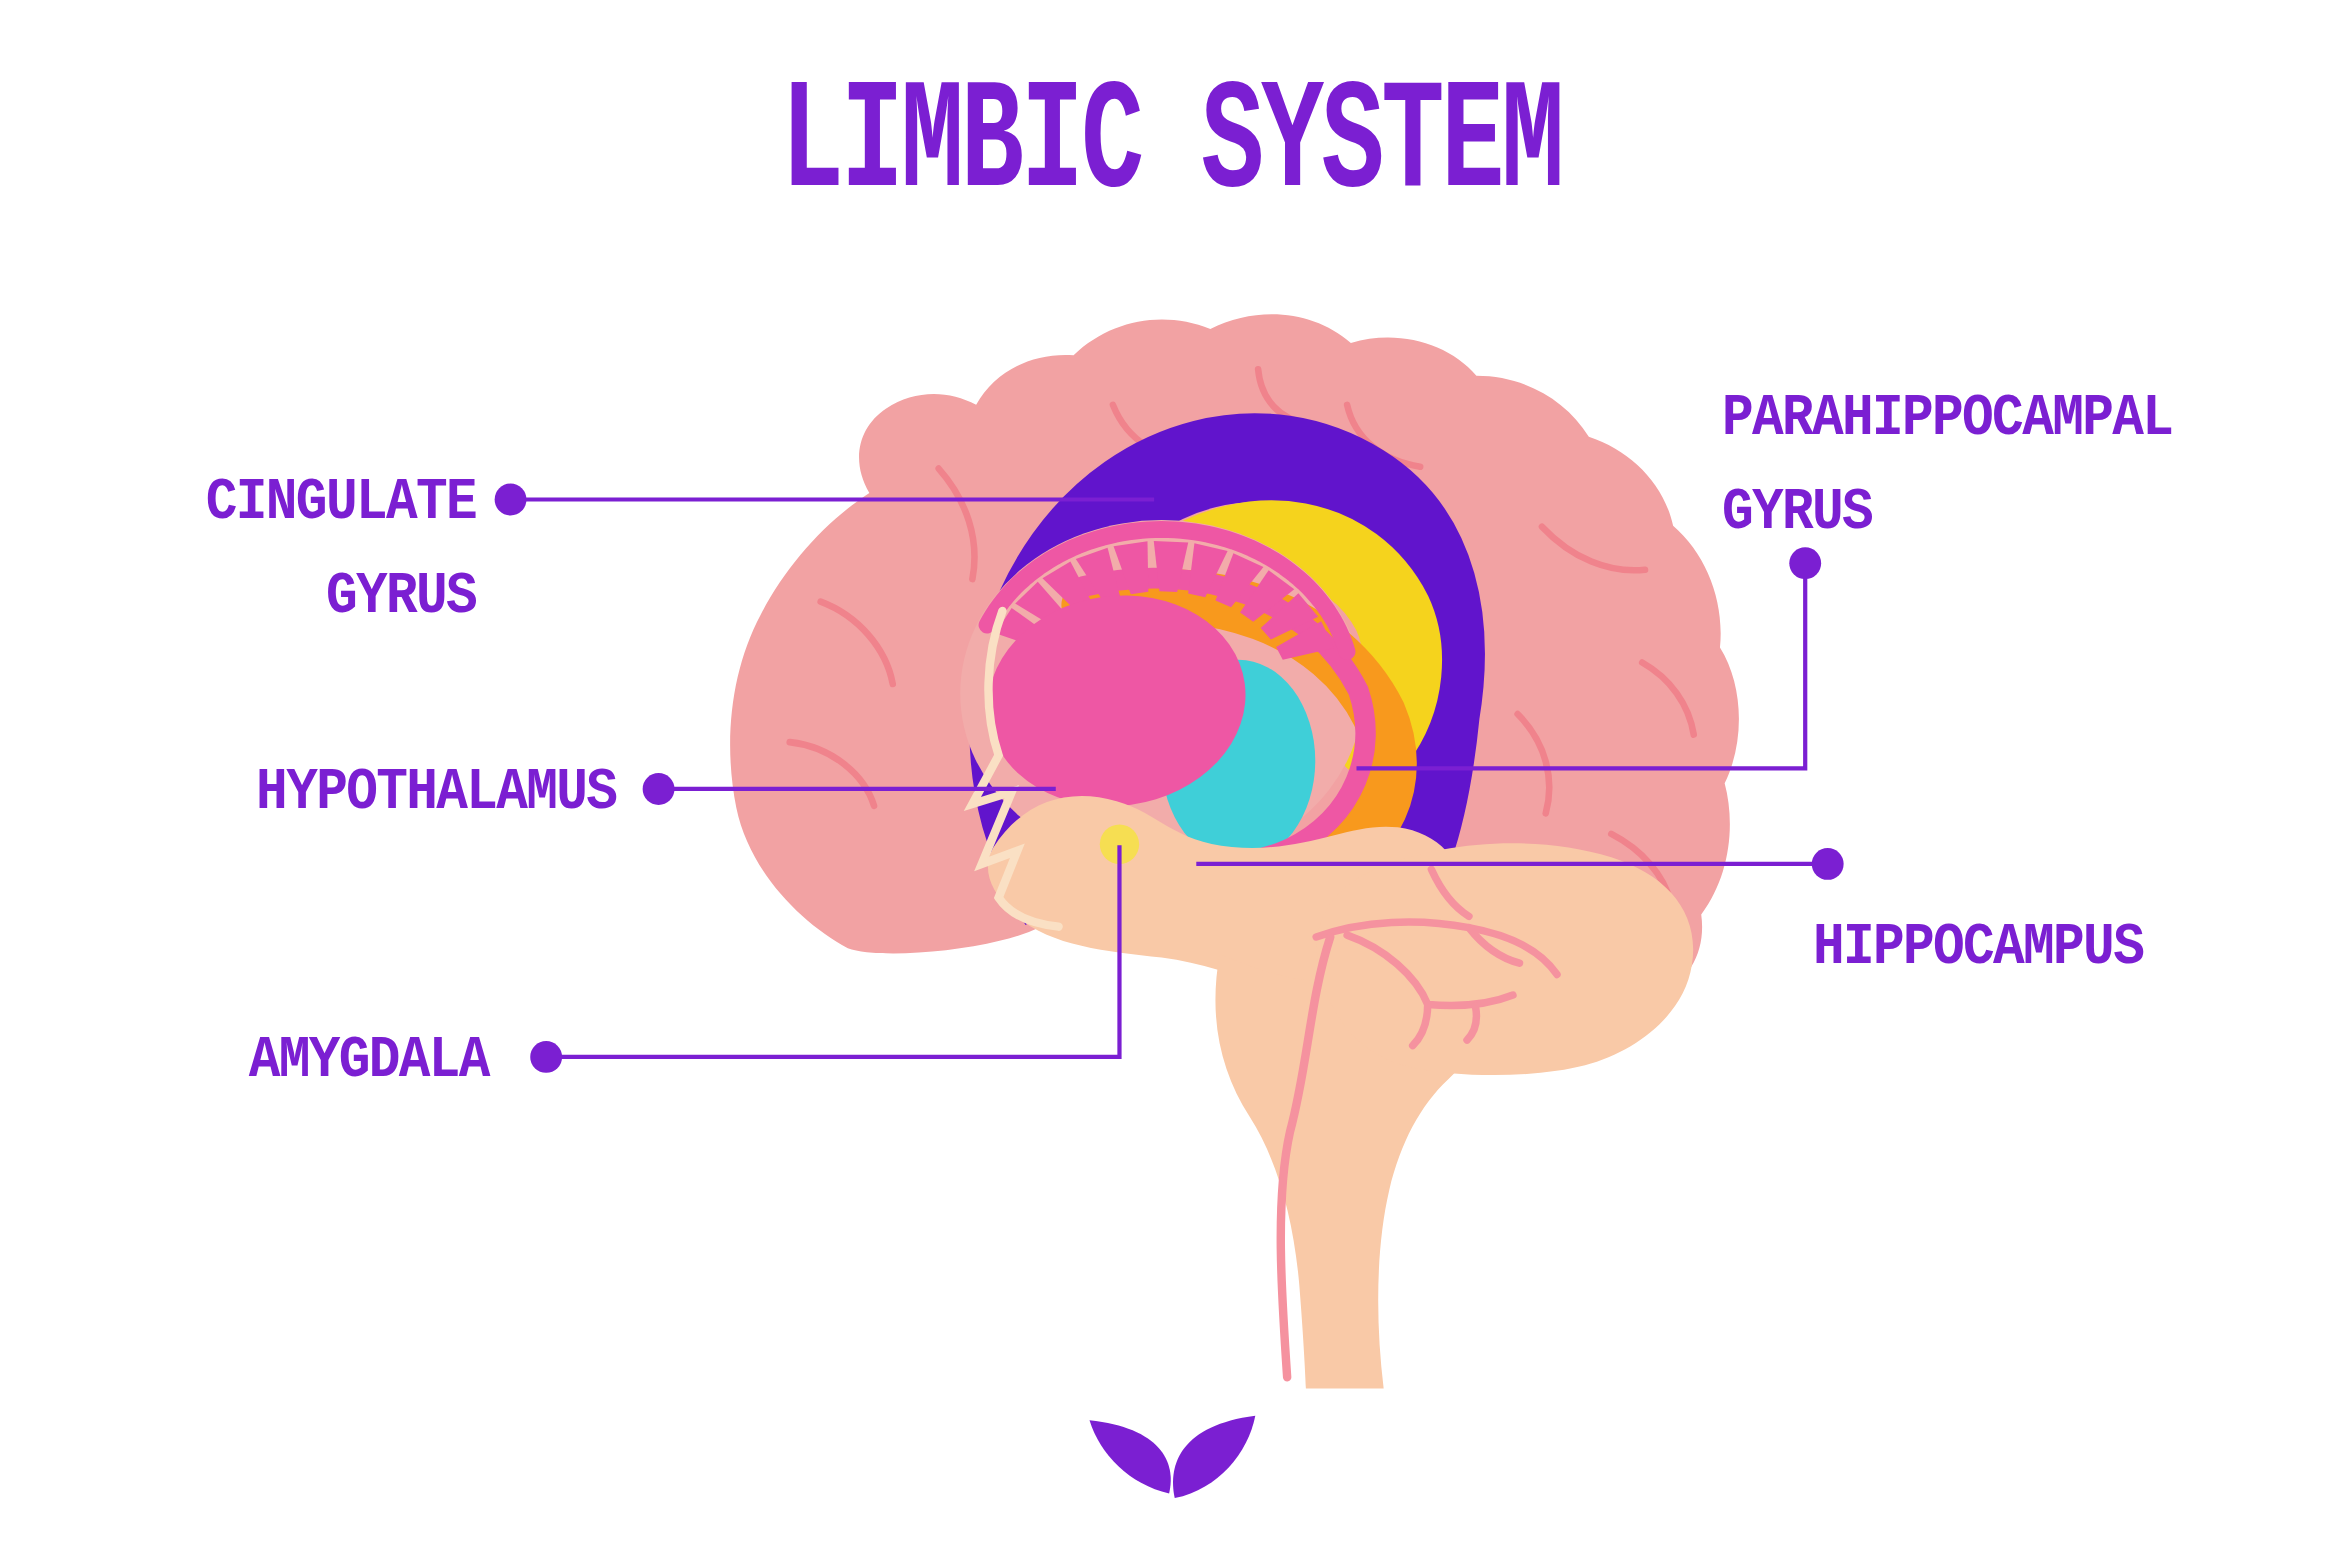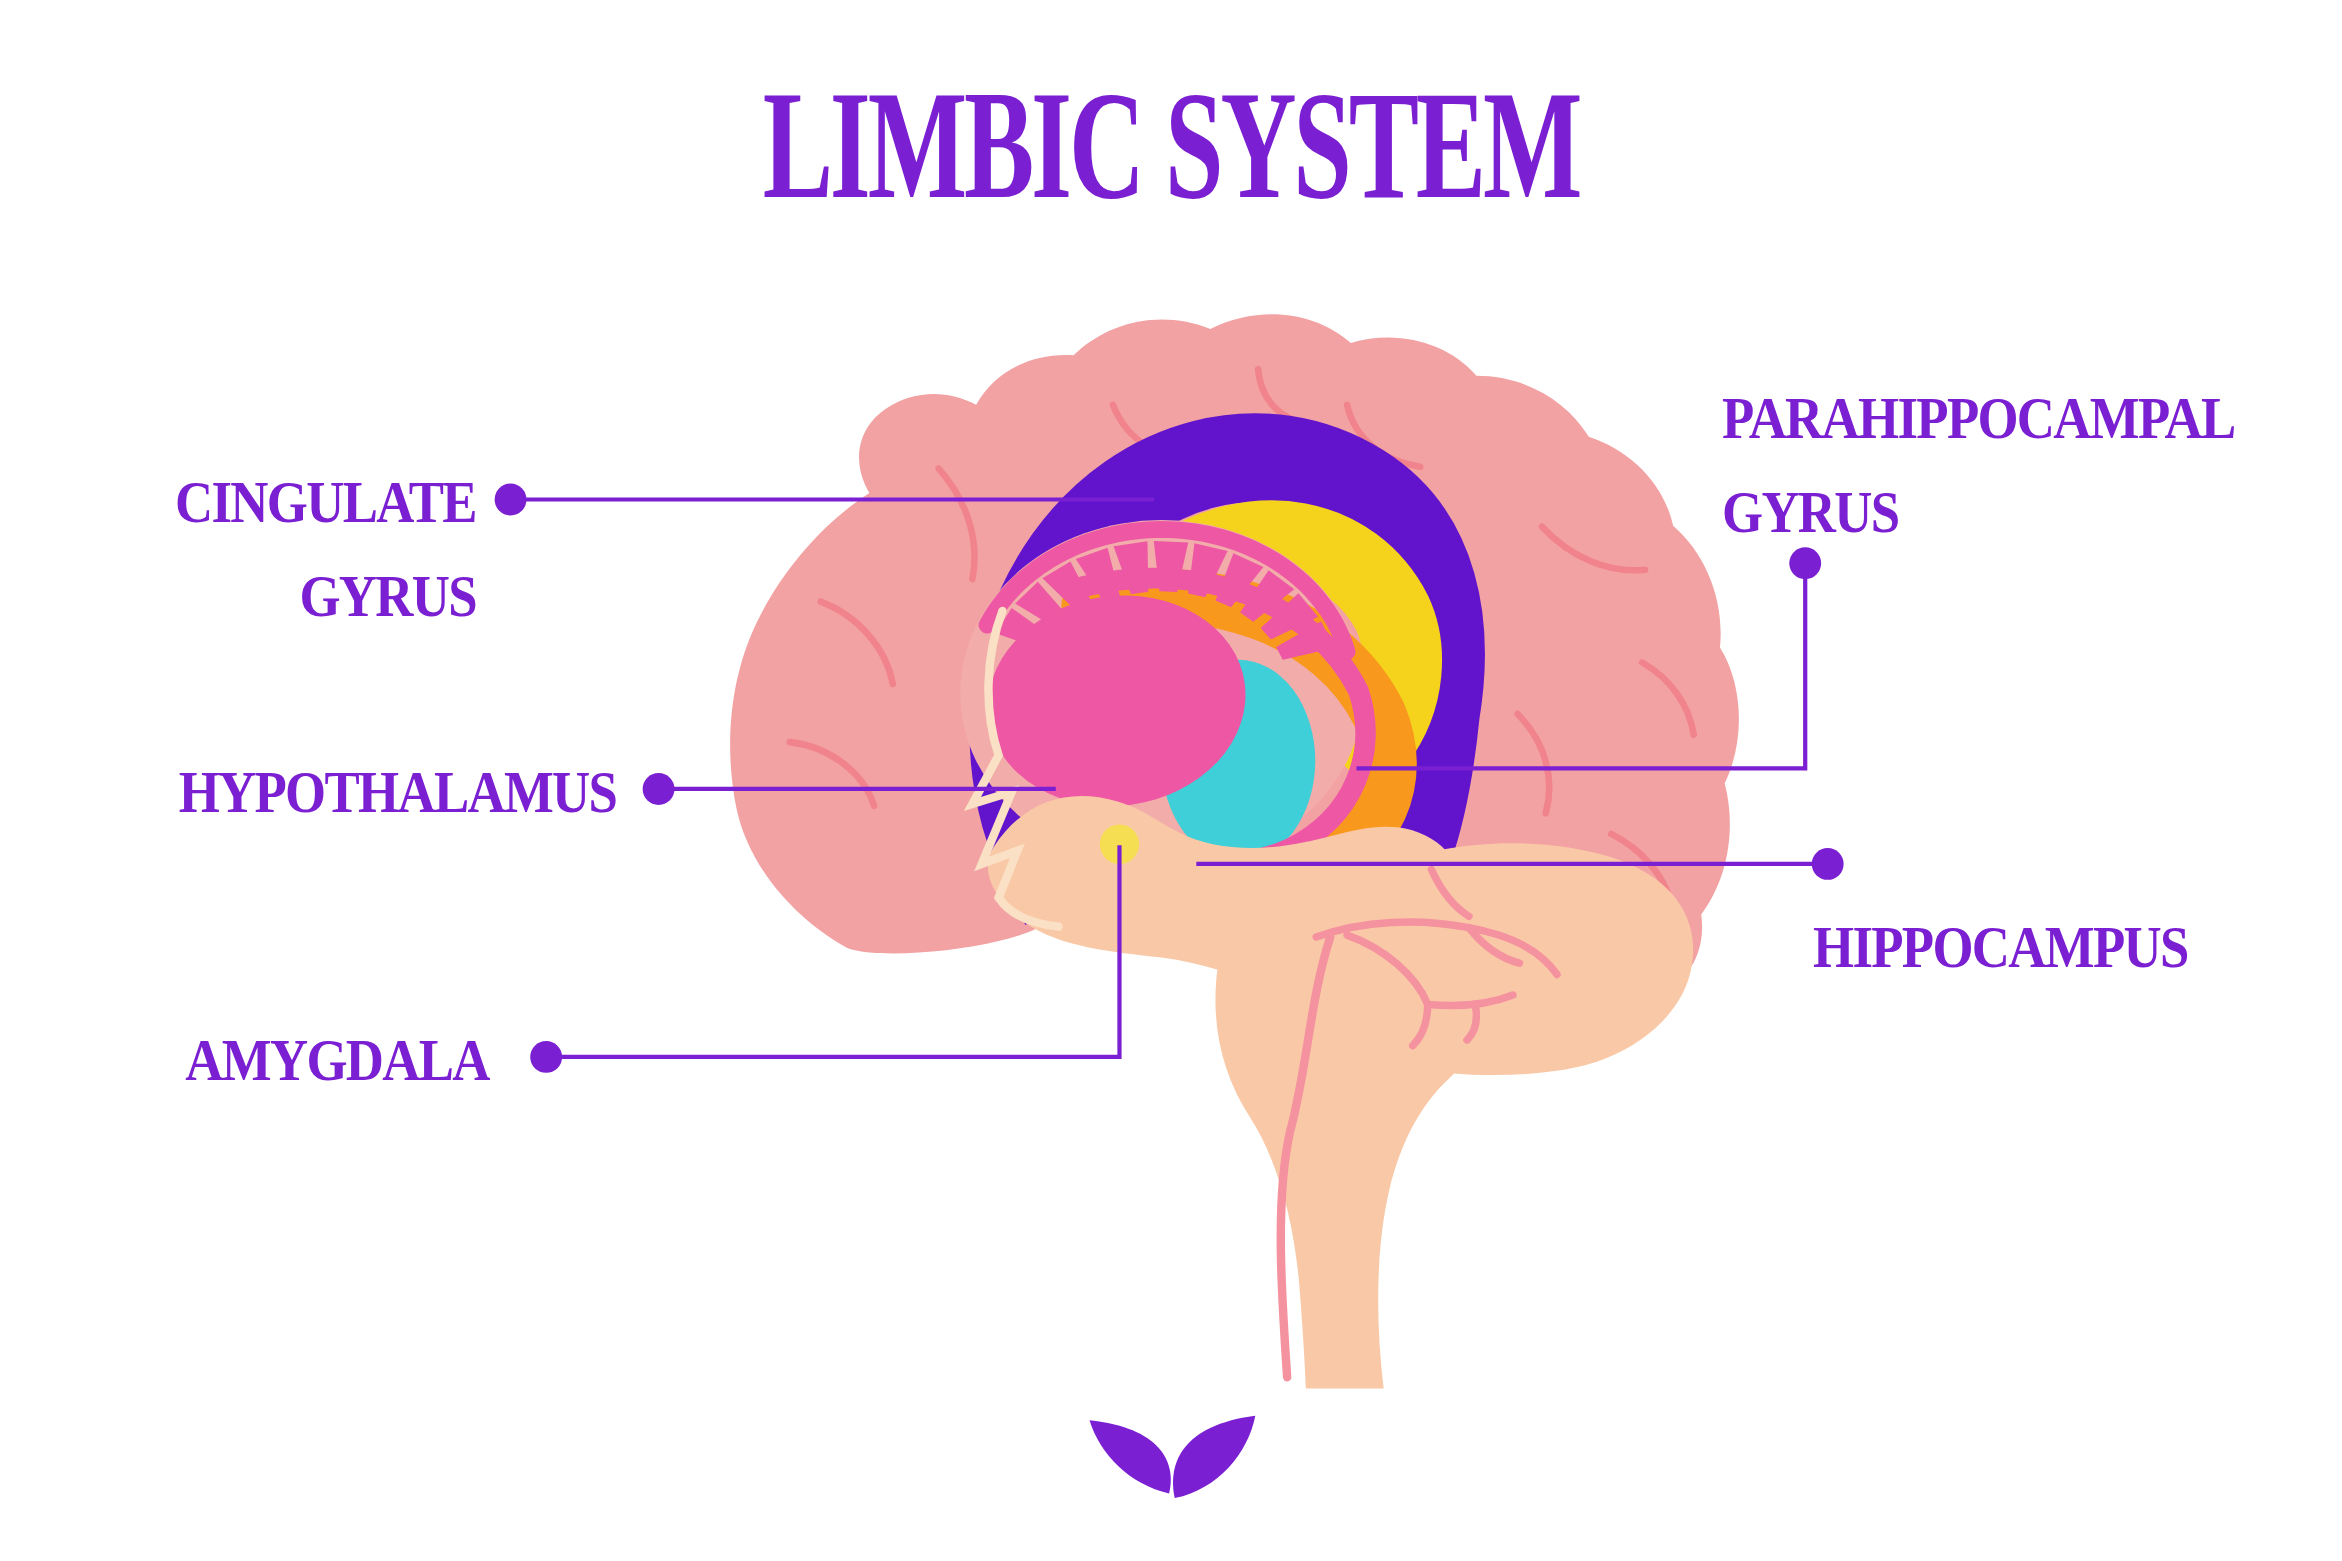--- a/index.html
+++ b/index.html
@@ -1,17 +1,17 @@
 <!DOCTYPE html>
 <html style="font-size:15px"><head>
 <meta charset="utf-8">
 <style>
   html,body{margin:0;padding:0;background:#ffffff;}
   .stage{position:relative;width:2342px;height:1562px;background:#ffffff;overflow:hidden;
-         font-family:Liberation Serif, serif;}
+         font-family:Liberation Mono, monospace;}
   .stage svg{position:absolute;left:0;top:0;}
   .title{position:absolute;left:0;right:0;top:56px;text-align:center;
          font-size:155px;font-weight:bold;letter-spacing:-4.7px;color:#7B1FD2;
          transform:scaleX(.68);transform-origin:50% 0;white-space:nowrap;}
   .lbl{position:absolute;font-size:60px;font-weight:bold;letter-spacing:-1.9px;
        line-height:94px;color:#7B1FD2;white-space:nowrap;}
   .lbl.r{text-align:right;transform:scaleX(.88);transform-origin:100% 0;}
   .lbl.l{text-align:left;transform:scaleX(.88);transform-origin:0 0;}
   #lbl-cingulate{top:455px;right:1866px;}
   #lbl-hypothalamus{top:745px;right:1726px;}

